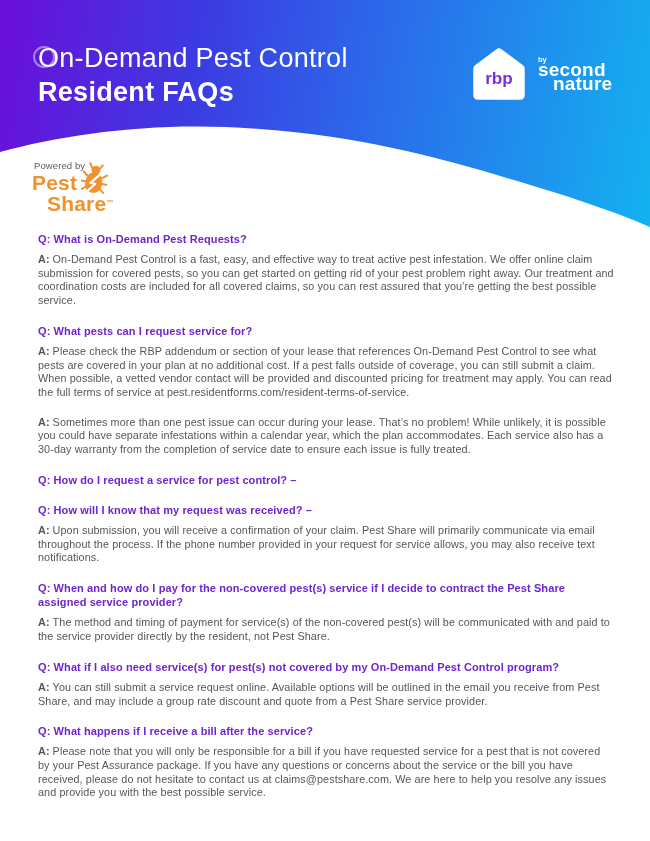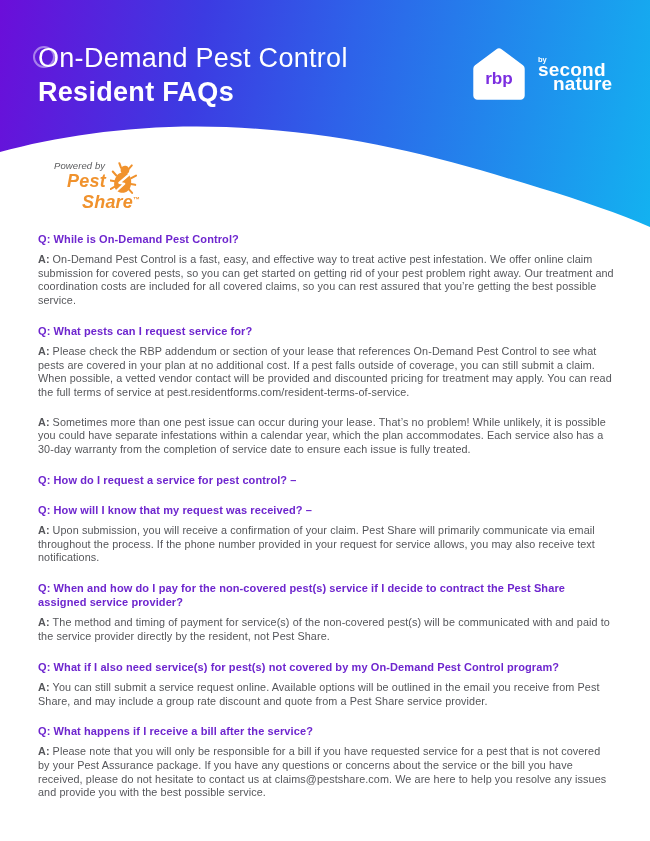--- a/index.html
+++ b/index.html
@@ -37,24 +37,24 @@
   .rbp-badge-svg { width: 60px; height: 60px; display: block; }
   .sn { color: #ffffff; margin-left: 9px; }
   .sn-l1 { display: flex; align-items: flex-start; flex-direction: column; }
   .sn-by { font-size: 7.5px; font-weight: 600; margin-top: 1px; margin-right: 2px; }
   .sn-word { font-size: 19px; font-weight: 700; letter-spacing: 0.2px; line-height: 12.5px; }
   .sn-l2 { margin-left: 15px; }
 
   .hero-wave { position: absolute; left: 0; bottom: 0; width: 650px; height: 236px; display: block; }
 
   
-  .powered { position: absolute; top: 160px; left: 52px; z-index: 3; font-style: italic; }
+  .powered { position: absolute; top: 160px; left: 32px; z-index: 3; }
   .pb-label { display: block; font-size: 9.5px; font-weight: 500; color: #5b5c5e; margin-left: 2px; letter-spacing: 0.1px; }
   .ps-line1 { display: flex; align-items: flex-start; margin-top: 1px; }
-  .ps-word { font-size: 18px; font-weight: 800; color: #F0922D; line-height: 1.0; letter-spacing: 0.2px; margin-left: 15px; }
+  .ps-word { font-size: 21px; font-weight: 800; color: #F0922D; line-height: 1.0; letter-spacing: 0.2px; }
   .beetle-svg { width: 27px; height: 33px; margin-left: 4px; margin-top: -10px; }
   .ps-line2 { margin-left: 15px; margin-top: -2px; white-space: nowrap; }
   .ps-tm { font-size: 7px; font-weight: 700; color: #F0922D; vertical-align: super; }
 
   
   .faq-list { position: relative; z-index: 2; margin-top: -4px; padding: 0 36px 0 38px; }
   .faq { margin-bottom: 16px; }
   .faq-q {
     font-size: 11px;
     font-weight: 700;
@@ -124,21 +124,21 @@
       </svg>
     </div>
     <div class="ps-line2">
       <span class="ps-word">Share</span><span class="ps-tm">™</span>
     </div>
   </div>
 
   <main class="faq-list">
 
     <section class="faq">
-      <h3 class="faq-q">Q: While is On-Demand Pest Control?</h3>
+      <h3 class="faq-q">Q: What is On-Demand Pest Requests?</h3>
       <p class="faq-a"><span class="a-label">A:</span><span>On-Demand Pest Control is a fast, easy, and effective way to treat active pest infestation. We offer online claim submission for covered pests, so you can get started on getting rid of your pest problem right away. Our treatment and coordination costs are included for all covered claims, so you can rest assured that you’re getting the best possible service.</span></p>
     </section>
 
     <section class="faq">
       <h3 class="faq-q">Q: What pests can I request service for?</h3>
       <p class="faq-a"><span class="a-label">A:</span><span>Please check the RBP addendum or section of your lease that references On-Demand Pest Control to see what pests are covered in your plan at no additional cost. If a pest falls outside of coverage, you can still submit a claim. When possible, a vetted vendor contact will be provided and discounted pricing for treatment may apply. You can read the full terms of service at pest.residentforms.com/resident-terms-of-service.</span></p>
     </section>
 
     <section class="faq">
       <p class="faq-a"><span class="a-label">A:</span><span>Sometimes more than one pest issue can occur during your lease. That’s no problem! While unlikely, it is possible you could have separate infestations within a calendar year, which the plan accommodates. Each service also has a 30-day warranty from the completion of service date to ensure each issue is fully treated.</span></p>

